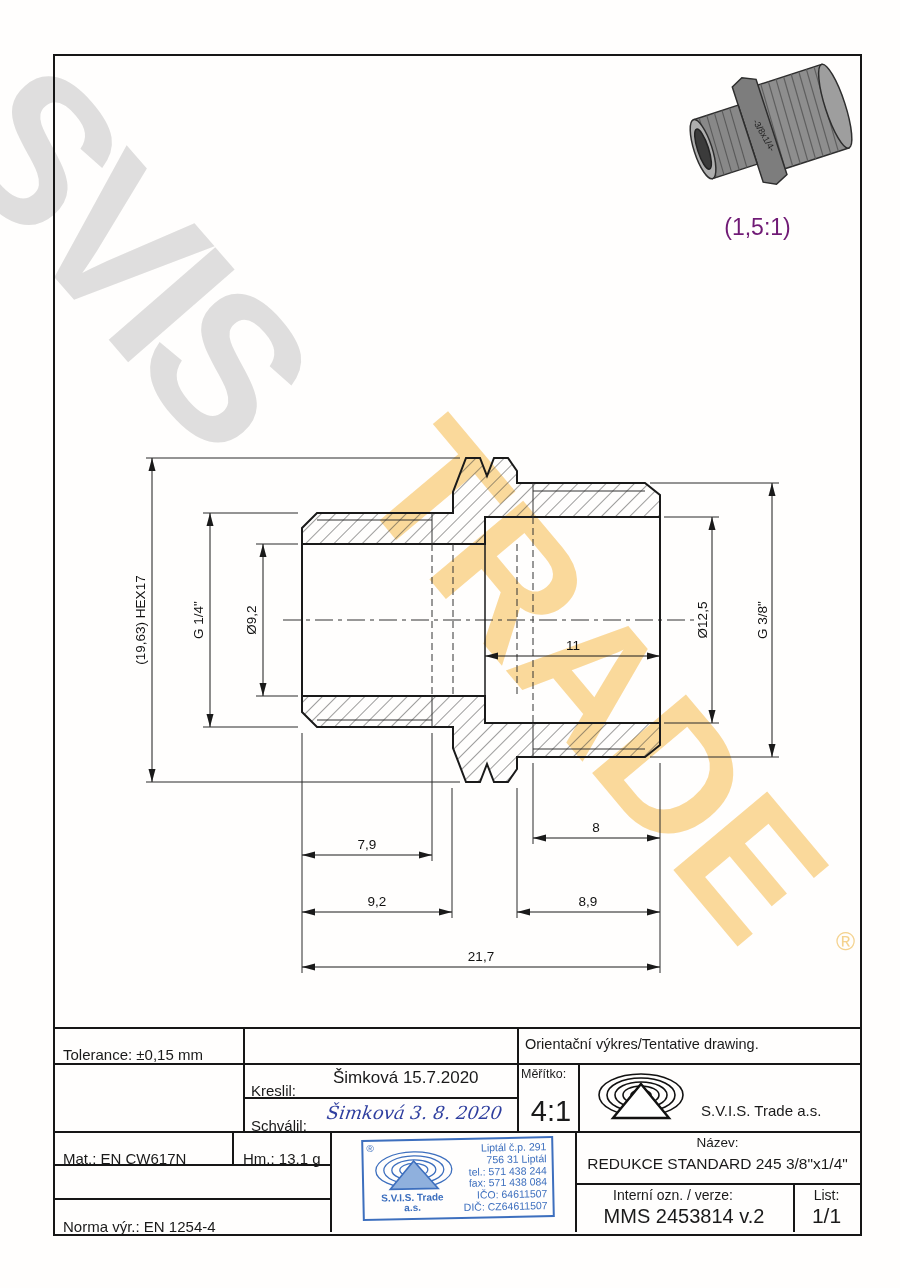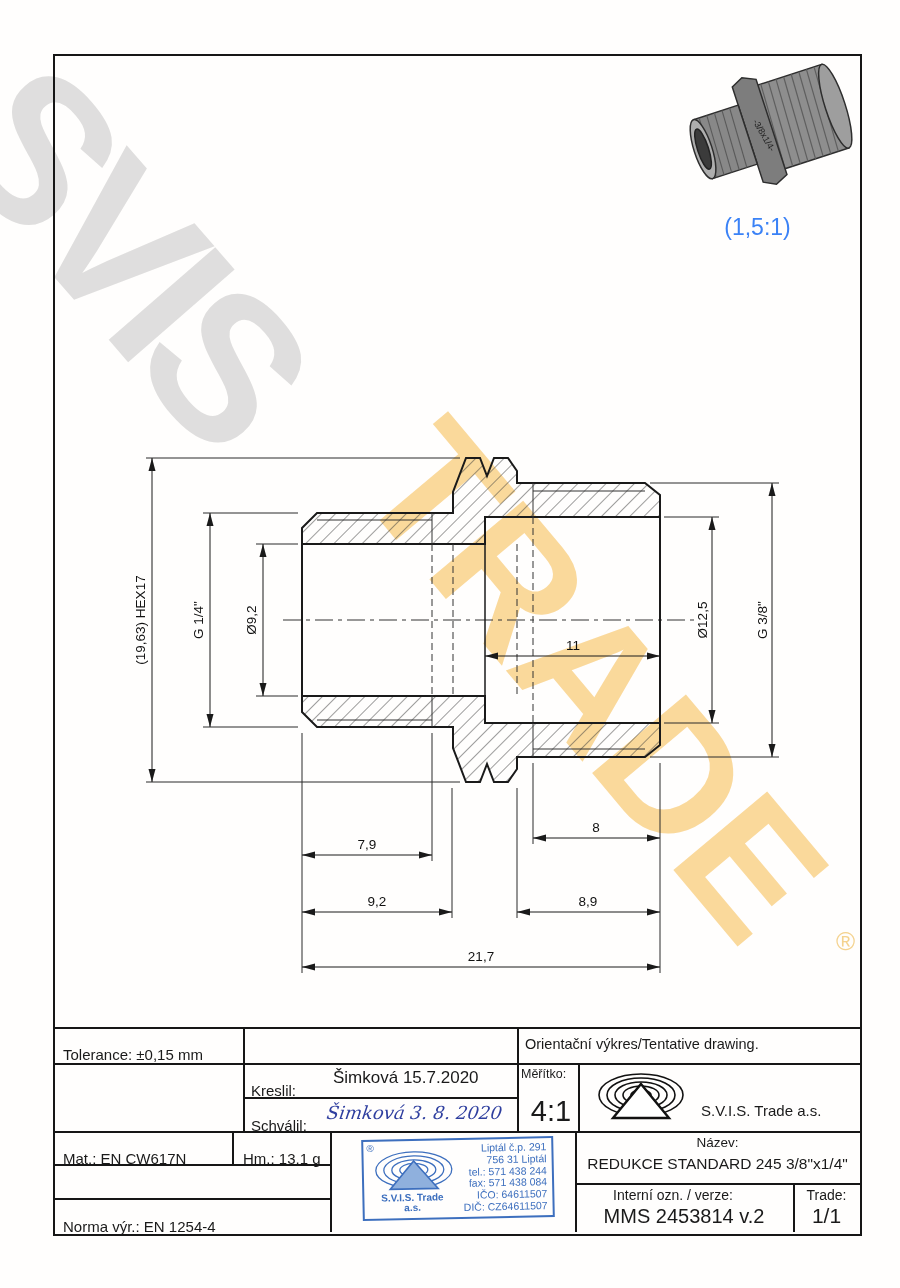--- a/index.html
+++ b/index.html
@@ -10,21 +10,21 @@
   .wm{position:absolute;font-weight:bold;z-index:1;pointer-events:none;line-height:1;}
   #wm-svis{left:70px;top:30px;font-size:205px;letter-spacing:-14px;color:rgba(170,170,170,0.38);
            transform:rotate(49deg);transform-origin:0 0;}
   #wm-trade{left:468px;top:392px;font-size:178px;letter-spacing:-2px;color:rgba(246,186,74,0.55);
            transform:rotate(50deg);transform-origin:0 0;}
   #wm-reg{left:836px;top:926px;font-size:26px;color:rgba(243,205,130,0.9);z-index:1;}
   
   #frame{left:53px;top:54px;width:805px;height:1178px;border:2.5px solid #161616;z-index:2;}
   
   #aa-title{left:403px;top:342px;font-size:27px;letter-spacing:3px;color:#2b2b2b;z-index:3;}
-  #photo-label{left:660px;top:214px;width:195px;text-align:center;font-size:23px;color:#3b82f6;z-index:3;}
+  #photo-label{left:660px;top:214px;width:195px;text-align:center;font-size:23px;color:#701a75;z-index:3;}
   svg{overflow:visible;}
   .z3{z-index:3;}
   
   #titleblock{left:53px;top:1027px;width:807px;height:205px;z-index:4;}
   .tl{position:absolute;background:#161616;}
   .tb-text{position:absolute;white-space:nowrap;}
   .lab{font-size:15px;margin-top:11px;}
   .small-lab{font-size:12.5px;text-align:center;}
   .ctr{text-align:center;}
   #signature{font-family:"DejaVu Serif", serif;font-style:italic;color:#2f3f9f;font-size:18px;
@@ -231,21 +231,21 @@
     <div class="tb-text lab" style="left:648px;top:64px">S.V.I.S. Trade a.s.</div>
 
     <div class="tb-text lab" style="left:10px;top:112px">Mat.: EN CW617N</div>
     <div class="tb-text lab" style="left:190px;top:112px">Hm.: 13,1 g</div>
     <div class="tb-text lab" style="left:10px;top:180px">Norma výr.: EN 1254-4</div>
 
     <div class="tb-text ctr" style="left:522px;top:108px;width:285px;font-size:13.5px">Název:</div>
     <div class="tb-text ctr" style="left:522px;top:128px;width:285px;font-size:15.5px">REDUKCE STANDARD 245 3/8"x1/4"</div>
     <div class="tb-text ctr" style="left:522px;top:160px;width:196px;font-size:14px">Interní ozn. / verze:</div>
     <div class="tb-text ctr" style="left:522px;top:178px;width:218px;font-size:20px">MMS 2453814 v.2</div>
-    <div class="tb-text ctr" style="left:740px;top:160px;width:67px;font-size:14px">Trade:</div>
+    <div class="tb-text ctr" style="left:740px;top:160px;width:67px;font-size:14px">List:</div>
     <div class="tb-text ctr" style="left:740px;top:177px;width:67px;font-size:21px">1/1</div>
 
     <div id="stamp">
       <div id="stamp-reg">®</div>
       <svg style="position:absolute;left:8px;top:9px" width="84" height="42" viewBox="0 0 84 42">
         <g fill="none" stroke="#3d6fbe" stroke-width="1.3">
           <ellipse cx="42" cy="20" rx="38" ry="18"></ellipse>
           <ellipse cx="42" cy="20" rx="30" ry="14"></ellipse>
           <ellipse cx="42" cy="20" rx="22" ry="10"></ellipse>
           <ellipse cx="42" cy="20" rx="14" ry="6.5"></ellipse>

